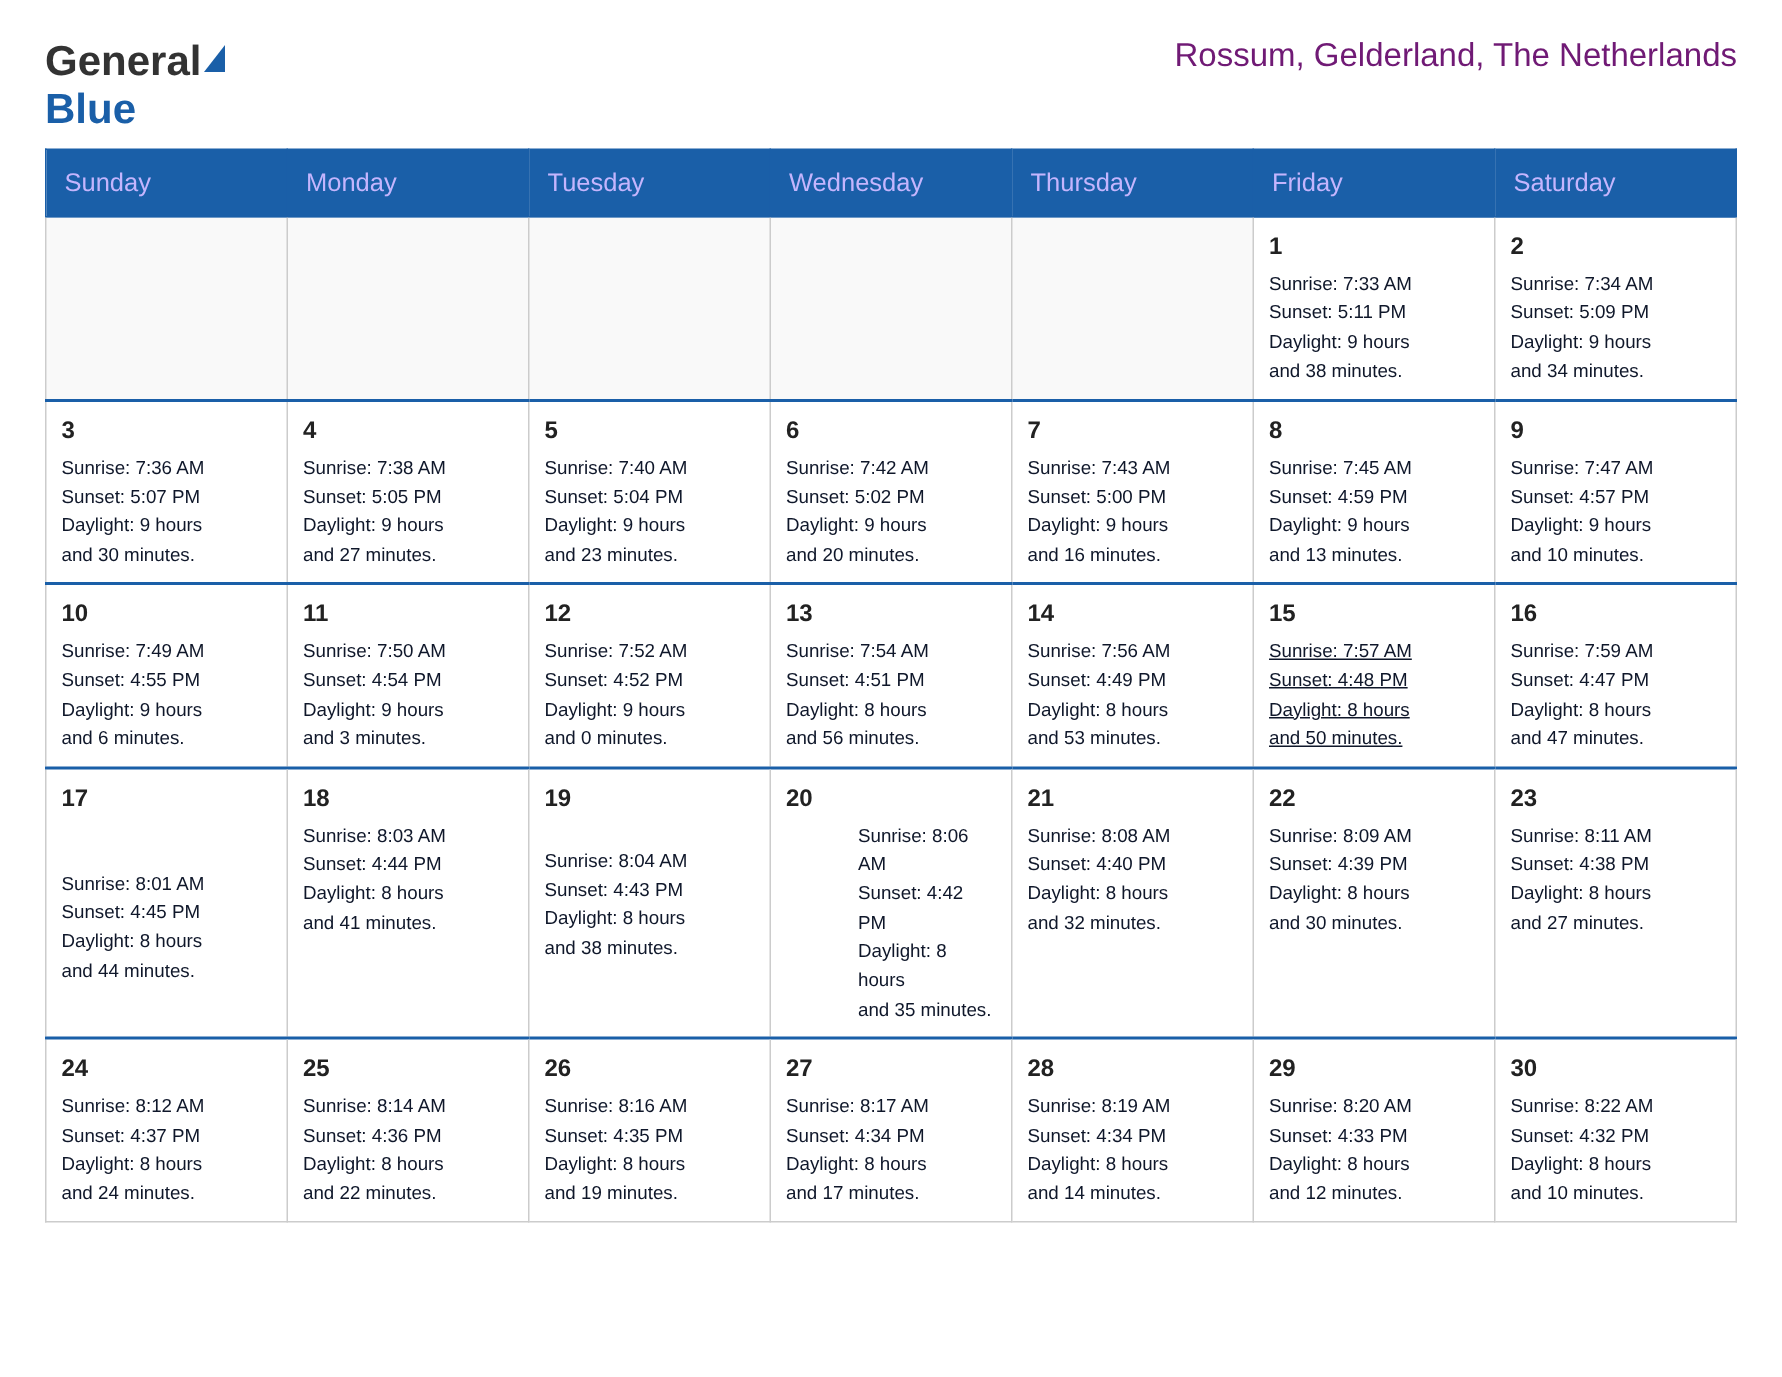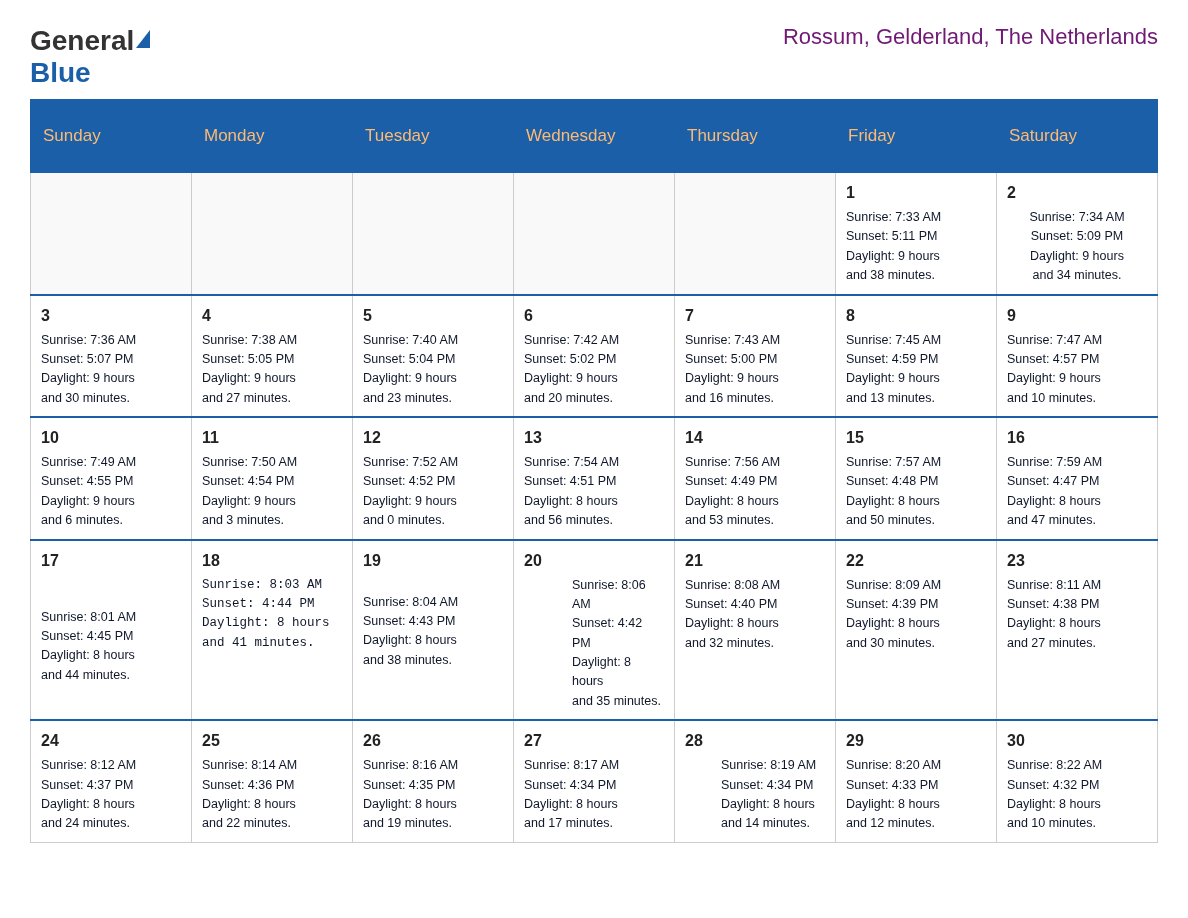--- a/index.html
+++ b/index.html
@@ -66,24 +66,24 @@
       color: #701a75;
       margin-top: 4px;
     }
     .calendar-table {
       width: 100%;
       border-collapse: collapse;
       margin-top: 10px;
     }
     .calendar-table th {
       background-color: #1a5fa8;
-      color: #fdba74;
+      color: #c4b5fd;
       font-size: 17px;
       font-weight: normal;
-      padding: 26px 12px;
+      padding: 12px 12px;
       text-align: left;
       border: 1px solid #1a5fa8;
     }
     .calendar-table td {
       vertical-align: top;
       padding: 8px 10px;
       border: 1px solid #ccc;
       width: 14.28%;
       height: 110px;
       font-size: 13px;
@@ -148,21 +148,21 @@
         <td class="empty-cell"></td>
         <td>
           <span class="day-number">1</span>
           <div class="day-info" style="white-space: pre-line;">Sunrise: 7:33 AM
 Sunset: 5:11 PM
 Daylight: 9 hours
 and 38 minutes.</div>
         </td>
         <td>
           <span class="day-number">2</span>
-          <div class="day-info" style="white-space: pre-line; text-align: center;">Sunrise: 7:34 AM
+          <div class="day-info" style="white-space: pre-line;">Sunrise: 7:34 AM
 Sunset: 5:09 PM
 Daylight: 9 hours
 and 34 minutes.</div>
         </td>
       </tr>
       <tr class="row-divider">
         <td>
           <span class="day-number">3</span>
           <div class="day-info" style="white-space: pre-line;">Sunrise: 7:36 AM
 Sunset: 5:07 PM
@@ -243,21 +243,21 @@
         </td>
         <td>
           <span class="day-number">14</span>
           <div class="day-info" style="white-space: pre-line;">Sunrise: 7:56 AM
 Sunset: 4:49 PM
 Daylight: 8 hours
 and 53 minutes.</div>
         </td>
         <td>
           <span class="day-number">15</span>
-          <div class="day-info" style="white-space: pre-line;">Sunrise: 7:57 AM
+          <div class="day-info" style="white-space: pre-line; text-decoration: underline;">Sunrise: 7:57 AM
 Sunset: 4:48 PM
 Daylight: 8 hours
 and 50 minutes.</div>
         </td>
         <td>
           <span class="day-number">16</span>
           <div class="day-info" style="white-space: pre-line;">Sunrise: 7:59 AM
 Sunset: 4:47 PM
 Daylight: 8 hours
 and 47 minutes.</div>
@@ -266,21 +266,21 @@
       <tr class="row-divider">
         <td>
           <span class="day-number">17</span>
           <div class="day-info" style="white-space: pre-line; margin-top: 35px;">Sunrise: 8:01 AM
 Sunset: 4:45 PM
 Daylight: 8 hours
 and 44 minutes.</div>
         </td>
         <td>
           <span class="day-number">18</span>
-          <div class="day-info" style="white-space: pre-line; font-family: Liberation Mono, monospace;">Sunrise: 8:03 AM
+          <div class="day-info" style="white-space: pre-line;">Sunrise: 8:03 AM
 Sunset: 4:44 PM
 Daylight: 8 hours
 and 41 minutes.</div>
         </td>
         <td>
           <span class="day-number">19</span>
           <div class="day-info" style="white-space: pre-line; margin-top: 20px;">Sunrise: 8:04 AM
 Sunset: 4:43 PM
 Daylight: 8 hours
 and 38 minutes.</div>
@@ -338,21 +338,21 @@
         </td>
         <td>
           <span class="day-number">27</span>
           <div class="day-info" style="white-space: pre-line;">Sunrise: 8:17 AM
 Sunset: 4:34 PM
 Daylight: 8 hours
 and 17 minutes.</div>
         </td>
         <td>
           <span class="day-number">28</span>
-          <div class="day-info" style="white-space: pre-line; margin-left: 36px;">Sunrise: 8:19 AM
+          <div class="day-info" style="white-space: pre-line;">Sunrise: 8:19 AM
 Sunset: 4:34 PM
 Daylight: 8 hours
 and 14 minutes.</div>
         </td>
         <td>
           <span class="day-number">29</span>
           <div class="day-info" style="white-space: pre-line;">Sunrise: 8:20 AM
 Sunset: 4:33 PM
 Daylight: 8 hours
 and 12 minutes.</div>

